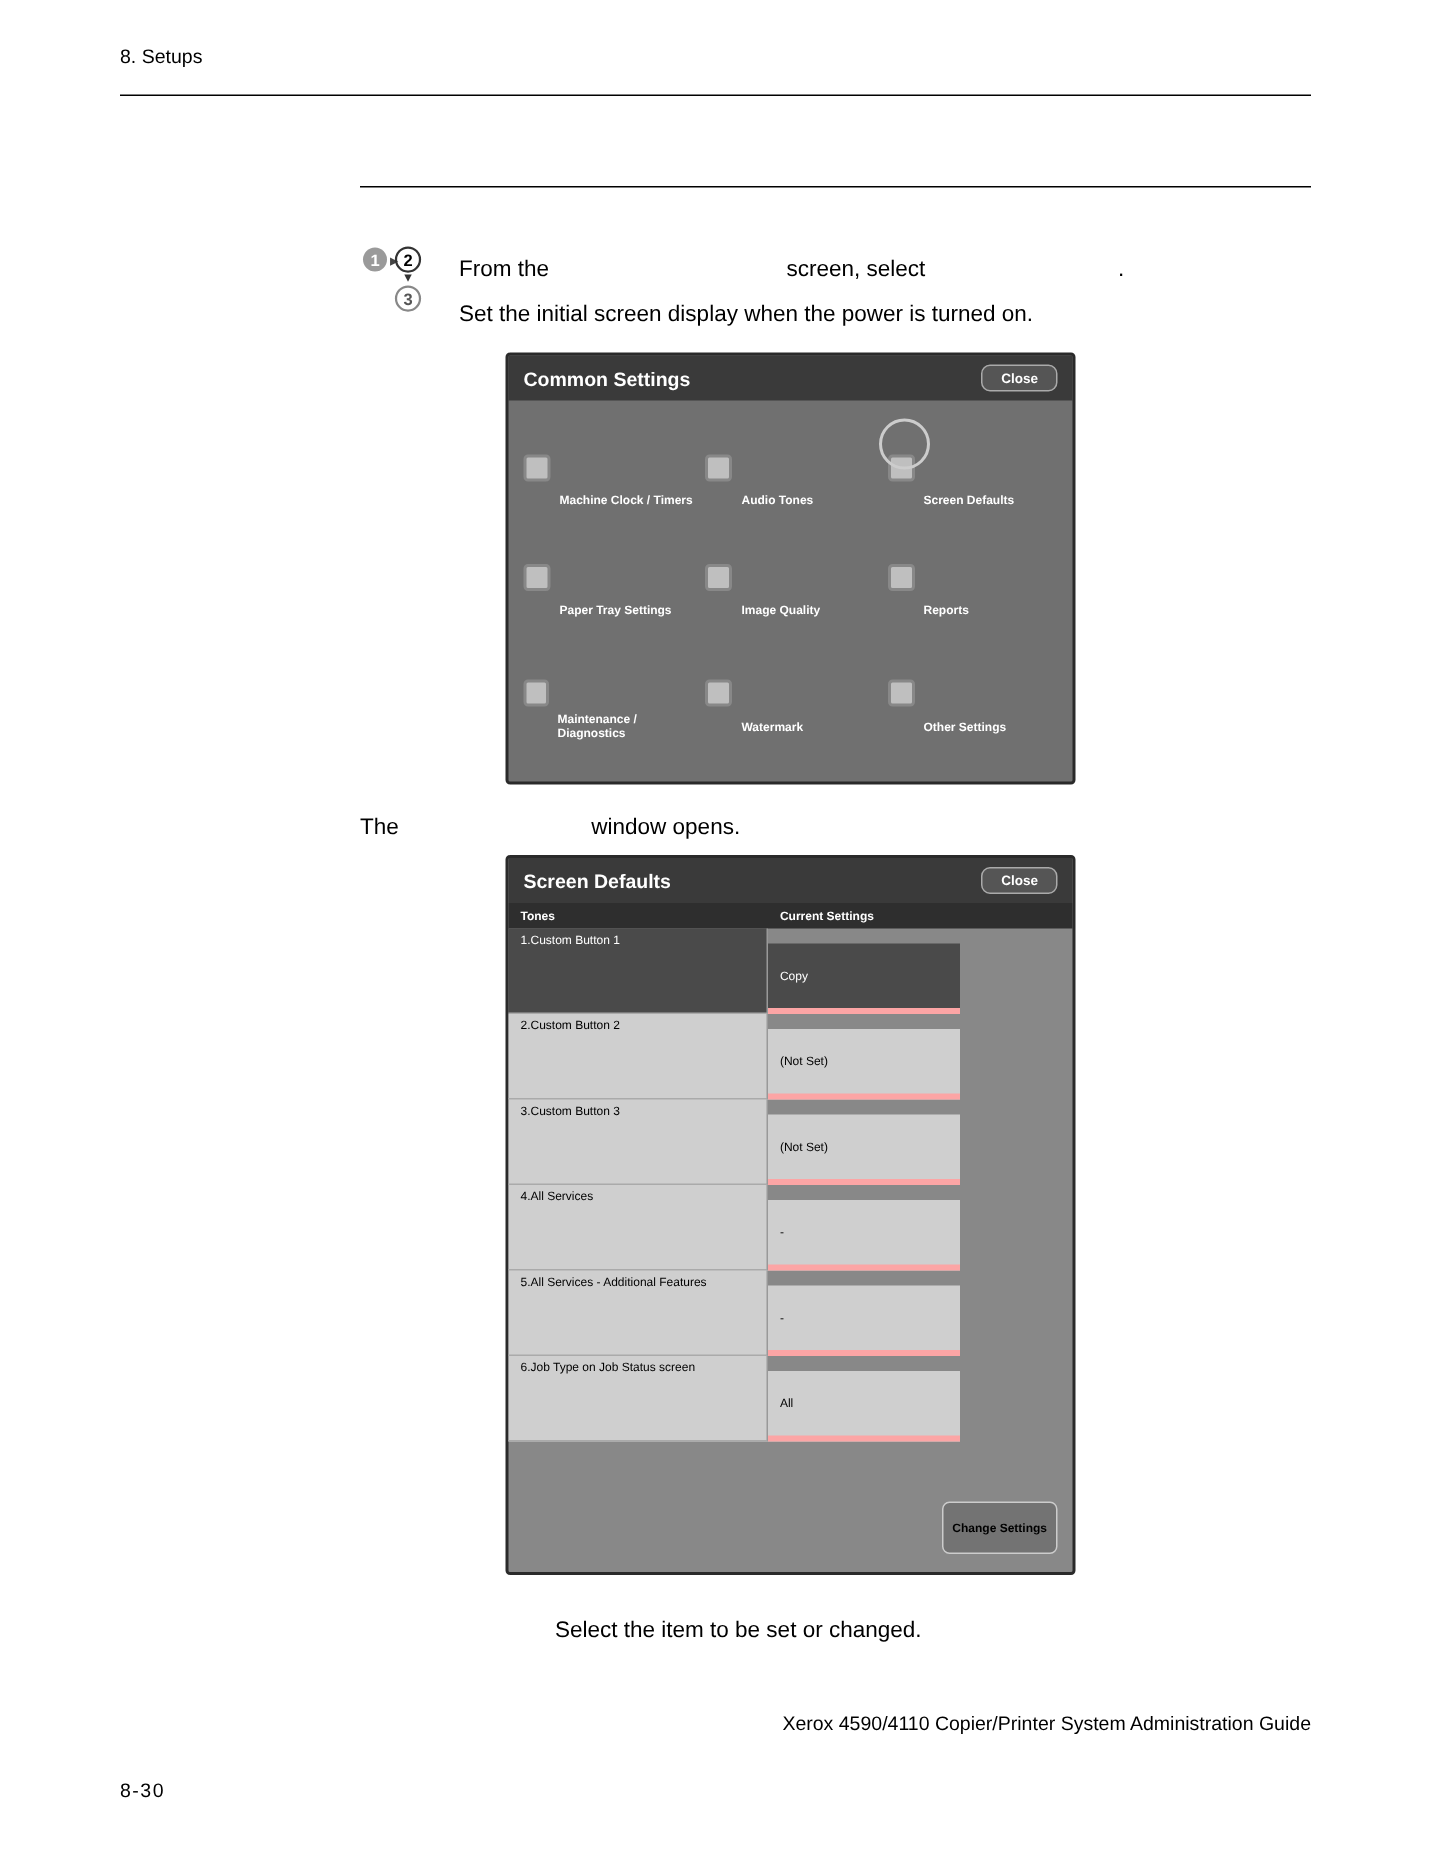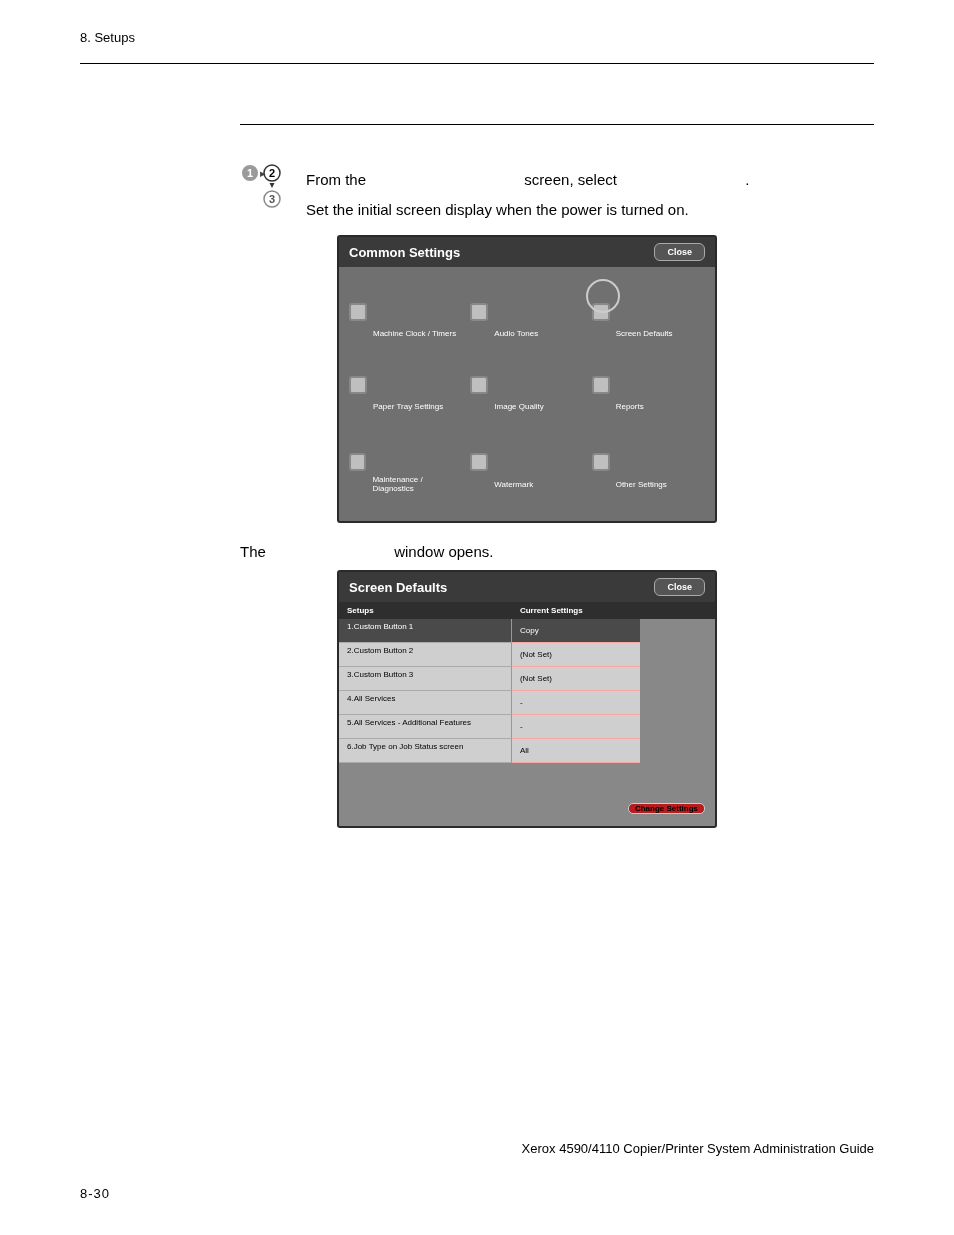--- a/index.html
+++ b/index.html
@@ -11,37 +11,37 @@
   .instr-block { display: flex; align-items: flex-start; gap: 18px; margin-top: 40px; padding-left: 60px; }
   .steps-icon { width: 48px; height: 48px; flex-shrink: 0; margin-top: -4px; }
   .instr-text { line-height: 2.0; font-size: 15px; }
   .screenshot-wrap { display: flex; justify-content: center; margin: 10px 0 20px 0; }
   .panel { width: 380px; background: #707070; border: 2px solid #2a2a2a; border-radius: 3px; }
   .panel-titlebar { background: #3a3a3a; color: #fff; font-weight: bold; font-size: 13px; padding: 6px 10px; display: flex; justify-content: space-between; align-items: center; }
   .close-btn { background: #555; border: 1px solid #aaa; border-radius: 6px; padding: 3px 12px; font-size: 9px; color: #fff; }
   .panel-body { padding: 18px 10px 28px 10px; display: grid; grid-template-columns: repeat(3, 1fr); gap: 20px 8px; }
   .option-btn { display: flex; align-items: center; gap: 6px; }
   .option-sq { width: 18px; height: 18px; border: 2px solid #888; border-radius: 3px; background: #bfbfbf; }
-  .option-lbl { font-size: 8px; color: #fff; font-weight: normal; margin-top: 44px; }
+  .option-lbl { font-size: 8px; color: #fff; font-weight: bold; margin-top: 44px; }
   .highlight-ring { position: relative; }
   .highlight-ring::before { content: ""; position: absolute; left: -6px; top: -6px; width: 30px; height: 30px; border: 2px solid #ccc; border-radius: 50%; }
   .mid-line { text-align: left; font-size: 15px; margin: 20px 0 10px 0; padding-left: 60px; }
   .panel2 { width: 380px; background: #888; border: 2px solid #2a2a2a; border-radius: 3px; }
   .panel2-titlebar { background: #3a3a3a; color: #fff; font-weight: bold; font-size: 13px; padding: 6px 10px; display: flex; justify-content: space-between; align-items: center; }
   .panel2-body { padding: 0; }
   .table-hdr { background: #2e2e2e; color: #fff; display: flex; font-size: 8px; font-weight: bold; }
   .table-hdr .col1 { width: 46%; padding: 4px 8px; }
   .table-hdr .col2 { width: 34%; padding: 4px 8px; }
   .table-hdr .col3 { width: 20%; }
   .tbl-row { display: flex; font-size: 8px; }
   .tbl-row .c1 { width: 46%; background: #cfcfcf; padding: 3px 8px; border-right: 1px solid #999; border-bottom: 1px solid #aaa; }
-  .tbl-row .c2 { width: 34%; background: #cfcfcf; padding: 7px 8px; border-bottom: 1px solid #fca5a5; }
+  .tbl-row .c2 { width: 34%; background: #cfcfcf; padding: 17px 8px; border-bottom: 4px solid #fca5a5; margin-top: 10px; }
   .tbl-row.selected .c1, .tbl-row.selected .c2 { background: #4a4a4a; color: #fff; }
   .panel2-footer { display: flex; justify-content: flex-end; padding: 40px 10px 12px 10px; }
-  .change-btn { background: #b91c1c; border: 1px solid #ccc; border-radius: 5px; padding: 0 6px; font-size: 8px; color: #000; font-weight: bold; }
+  .change-btn { background: #737373; border: 1px solid #ccc; border-radius: 5px; padding: 12px 6px; font-size: 8px; color: #000; font-weight: bold; }
   .tail-lines { padding-left: 190px; font-size: 15px; line-height: 2.2; margin-top: 12px; }
   .footer { position: absolute; bottom: 34px; left: 80px; right: 80px; display: flex; justify-content: space-between; font-size: 13px; }
   .page-no { letter-spacing: 1px; margin-top: 45px; }
   .content-rule { border: none; border-top: 1px solid #000; margin: 40px 0 10px 60px; }
 </style>
 </head>
 <body>
 
 <div class="header-section">
   <div class="section-label">8. Setups</div>
@@ -128,21 +128,21 @@
   </div>
 
   <div class="screenshot-wrap">
     <div class="panel2">
       <div class="panel2-titlebar">
         <span>Screen Defaults</span>
         <span class="close-btn">Close</span>
       </div>
       <div class="panel2-body">
         <div class="table-hdr">
-          <div class="col1">Setups</div>
+          <div class="col1">Tones</div>
           <div class="col2">Current Settings</div>
           <div class="col3"></div>
         </div>
         <div class="tbl-row selected">
             <div class="c1">1.Custom Button 1</div>
             <div class="c2">Copy</div>
           </div>
         <div class="tbl-row">
             <div class="c1">2.Custom Button 2</div>
             <div class="c2">(Not Set)</div>
@@ -164,19 +164,20 @@
             <div class="c2">All</div>
           </div>
         <div class="panel2-footer">
           <div class="change-btn">Change Settings</div>
         </div>
       </div>
     </div>
   </div>
 
   <div class="tail-lines">
+    <div>Select the item to be set or changed.</div>
   </div>
 </div>
 
 <div class="footer">
   <span class="page-no">8-30</span>
   <span>Xerox 4590/4110 Copier/Printer System Administration Guide</span>
 </div>
 
 </body></html>

